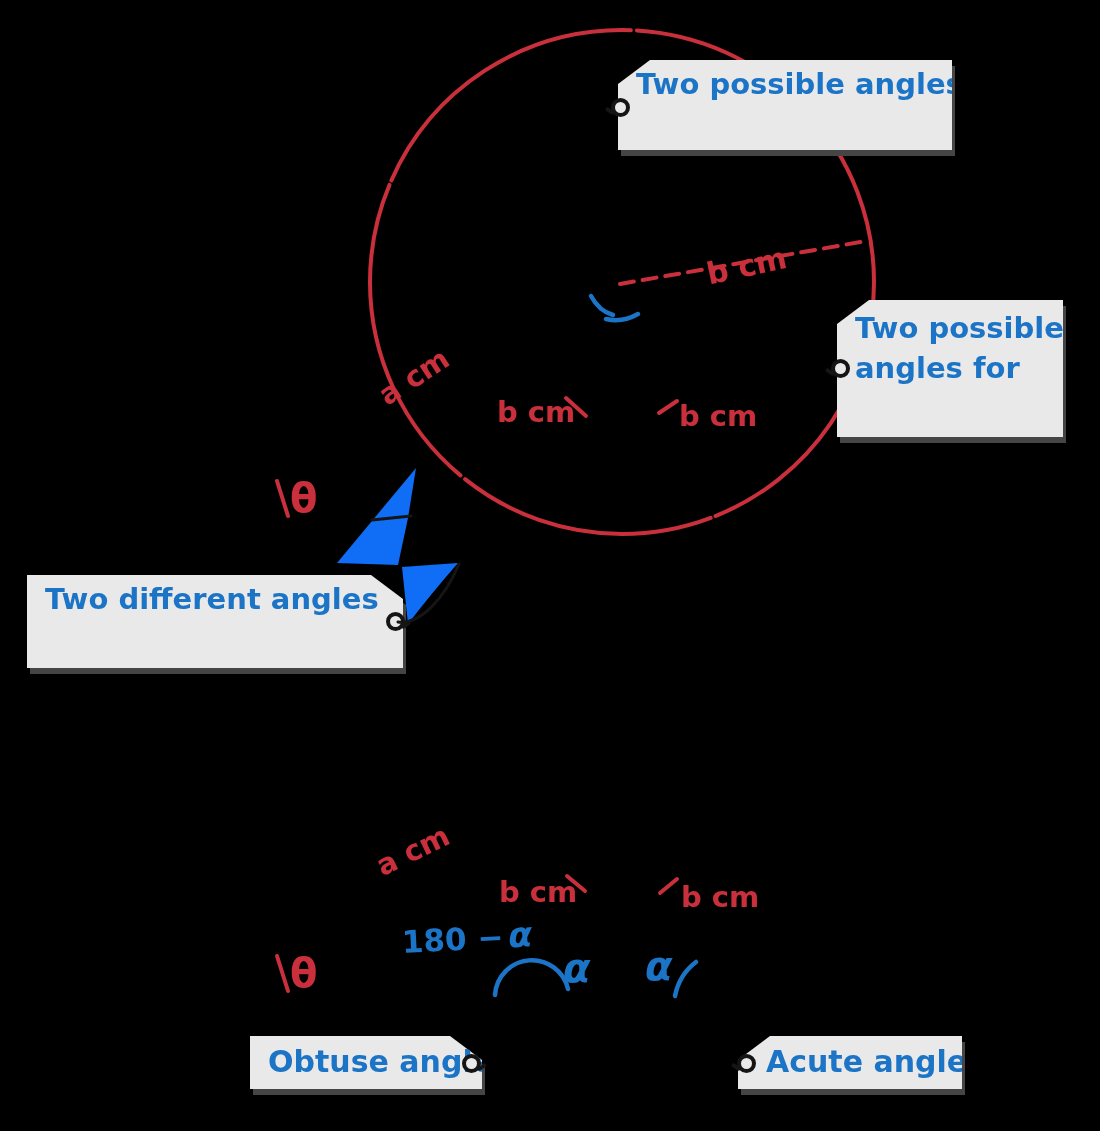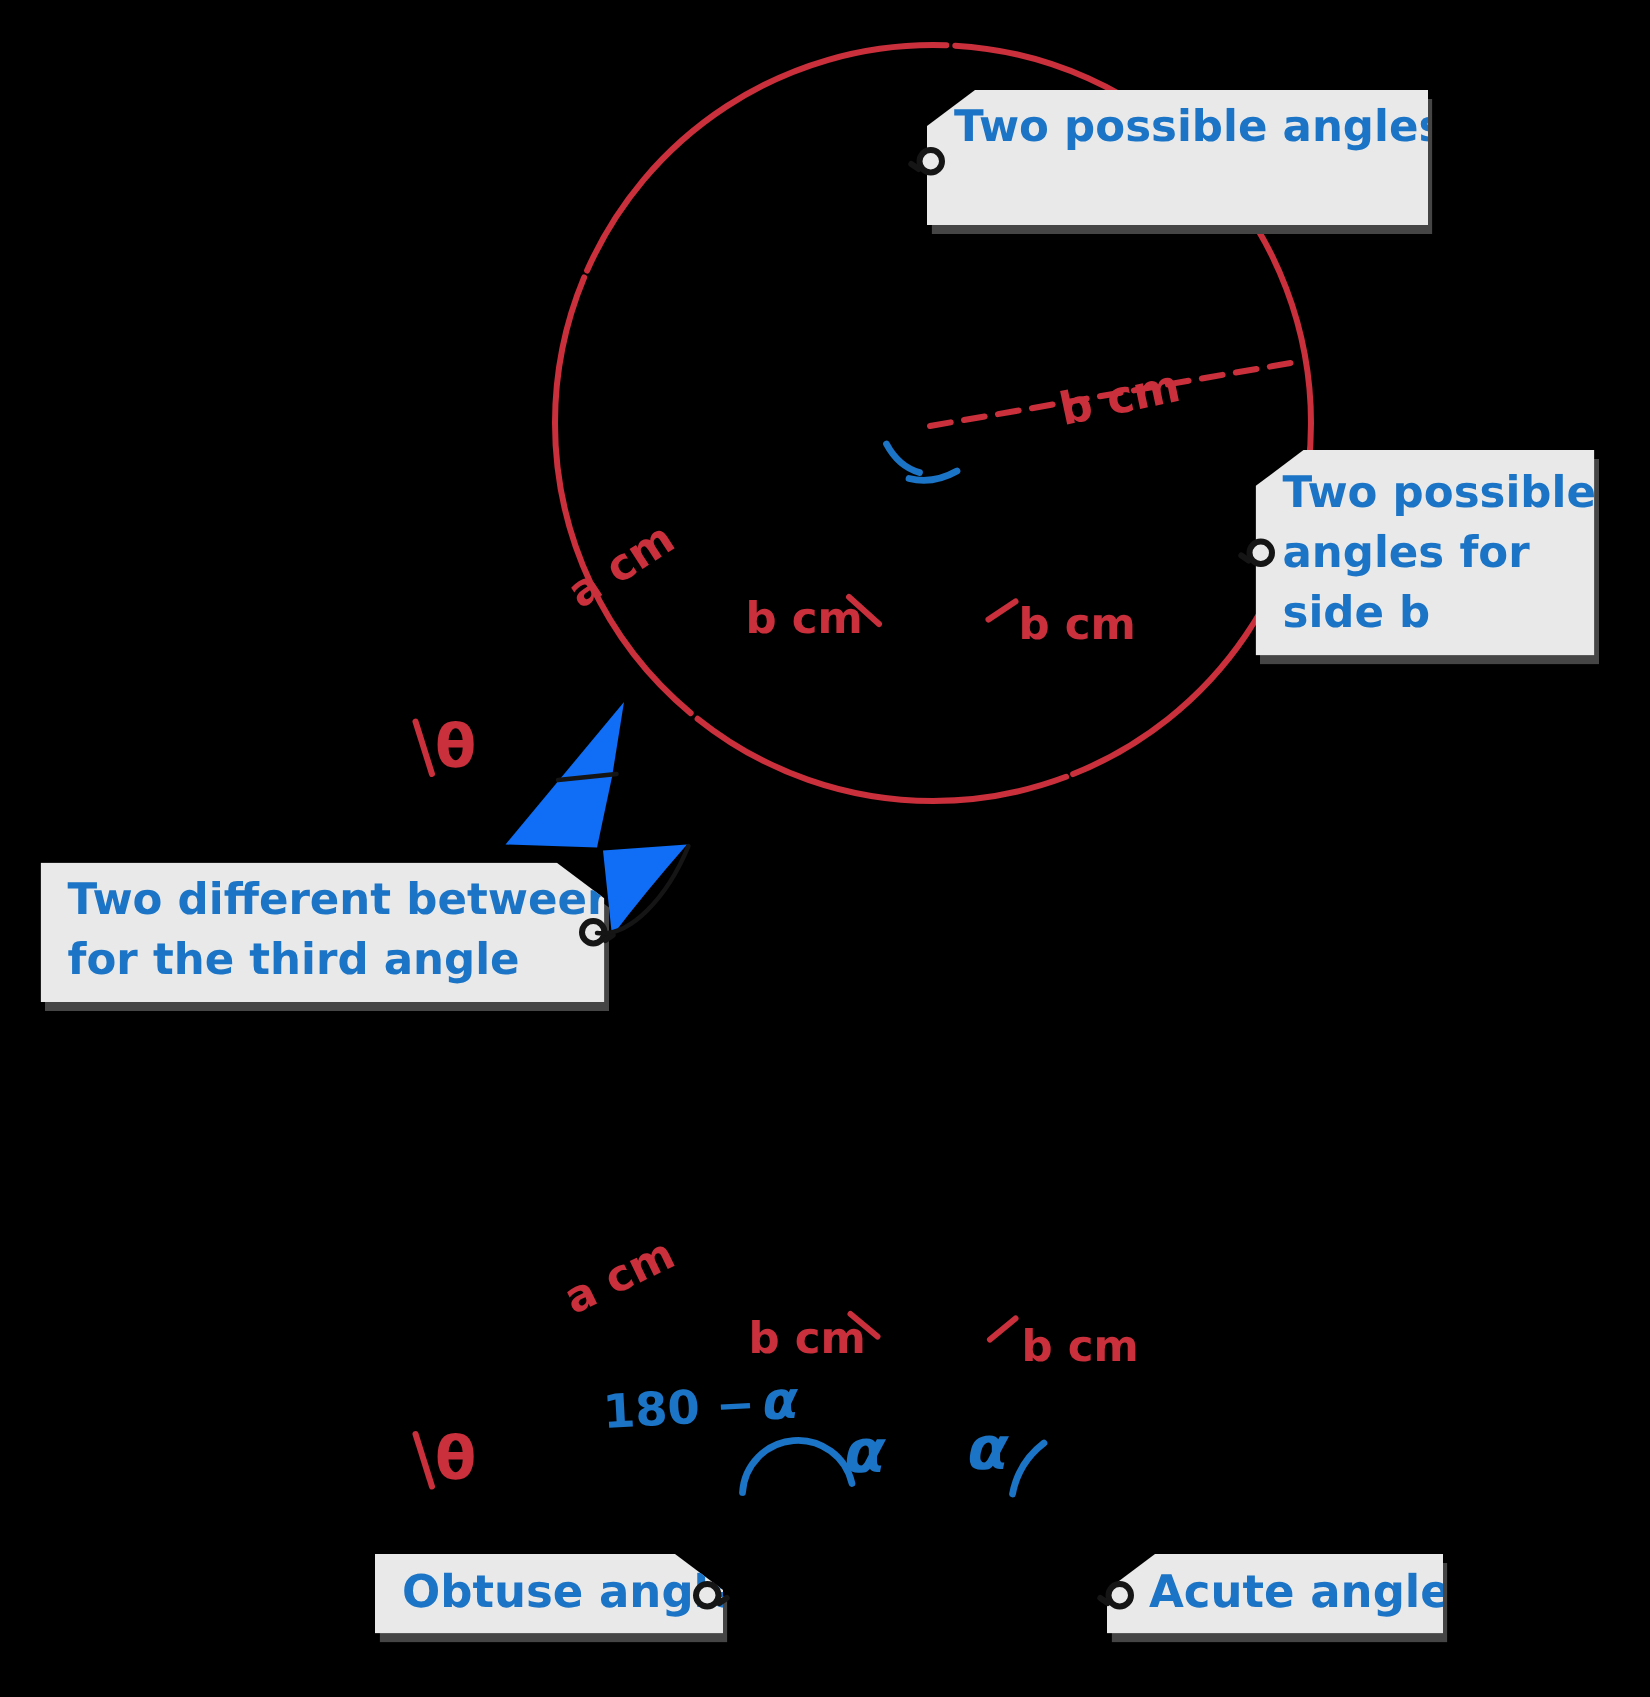--- a/index.html
+++ b/index.html
@@ -90,30 +90,28 @@
       <div class="line">Two possible angles</div>
     </div>
     <span class="hole hole-left" style="left:-7px;top:38px;"></span>
   </div>
 
   <div class="callout cut-left" style="left:837px;top:300px;width:226px;height:137px;">
     <div class="shadow"></div>
     <div class="face pad-top-md">
       <div class="line">Two possible</div>
       <div class="line">angles for</div>
-      <div class="line">side b</div>
     </div>
     <span class="hole hole-left" style="left:-6px;top:59px;"></span>
   </div>
 
   <div class="callout cut-right" style="left:27px;top:575px;width:376px;height:93px;">
     <div class="shadow"></div>
     <div class="face pad-top-sm">
-      <div class="line">Two different between</div>
-      <div class="line">for the third angle</div>
+      <div class="line">Two different angles</div>
     </div>
     <span class="hole hole-right" style="right:-2px;top:37px;"></span>
   </div>
 
   <div class="callout cut-right single" style="left:250px;top:1036px;width:232px;height:53px;">
     <div class="shadow"></div>
     <div class="face">
       <div class="line">Obtuse angle</div>
     </div>
     <span class="hole hole-right" style="right:1px;top:18px;"></span>

